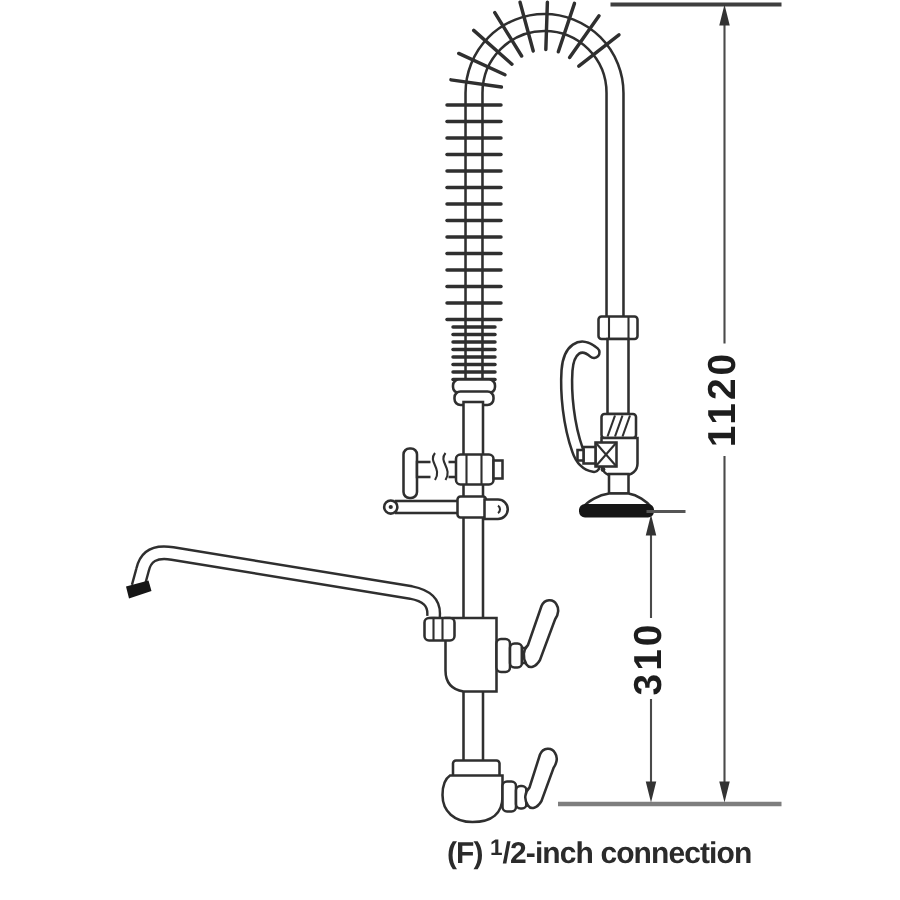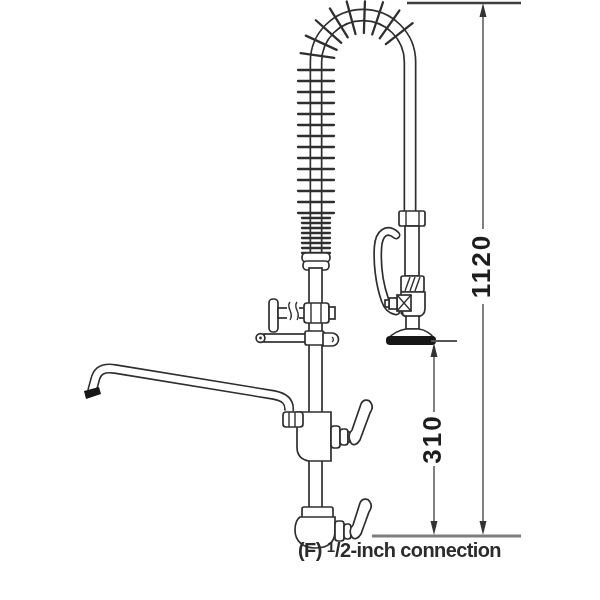--- a/index.html
+++ b/index.html
@@ -10,21 +10,21 @@
   .thin{fill:none;stroke:#2f2f2f;stroke-width:1.4;}
   .darkfill{fill:#161616;stroke:none;}
   #coil-ticks line{stroke:#2f2f2f;stroke-width:2.3;stroke-linecap:round;}
   .dimline{stroke:#4a4a4a;stroke-width:1.4;}
   .extline{stroke:#3f3f3f;stroke-width:2.6;}
   .midext{stroke:#555555;stroke-width:2;}
   .surfline{stroke:#7e7e7e;stroke-width:3;}
   .arrow{fill:#333333;}
   .dimtext{font-family:"Liberation Sans",sans-serif;font-weight:bold;font-size:26px;
            fill:#1d1d1d;letter-spacing:2px;}
-  .caption{position:absolute;left:298px;top:535px;color:#2b2b2b;font-weight:bold;
+  .caption{position:absolute;left:298px;top:554px;color:#2b2b2b;font-weight:bold;
            font-size:20px;line-height:23px;letter-spacing:-0.6px;white-space:nowrap;}
   .caption sup{font-size:15px;vertical-align:5px;letter-spacing:0;}
 </style>
 </head>
 <body>
 
 <div class="stage">
   <svg width="600" height="600" viewBox="0 0 600 600">
 
     <g>

